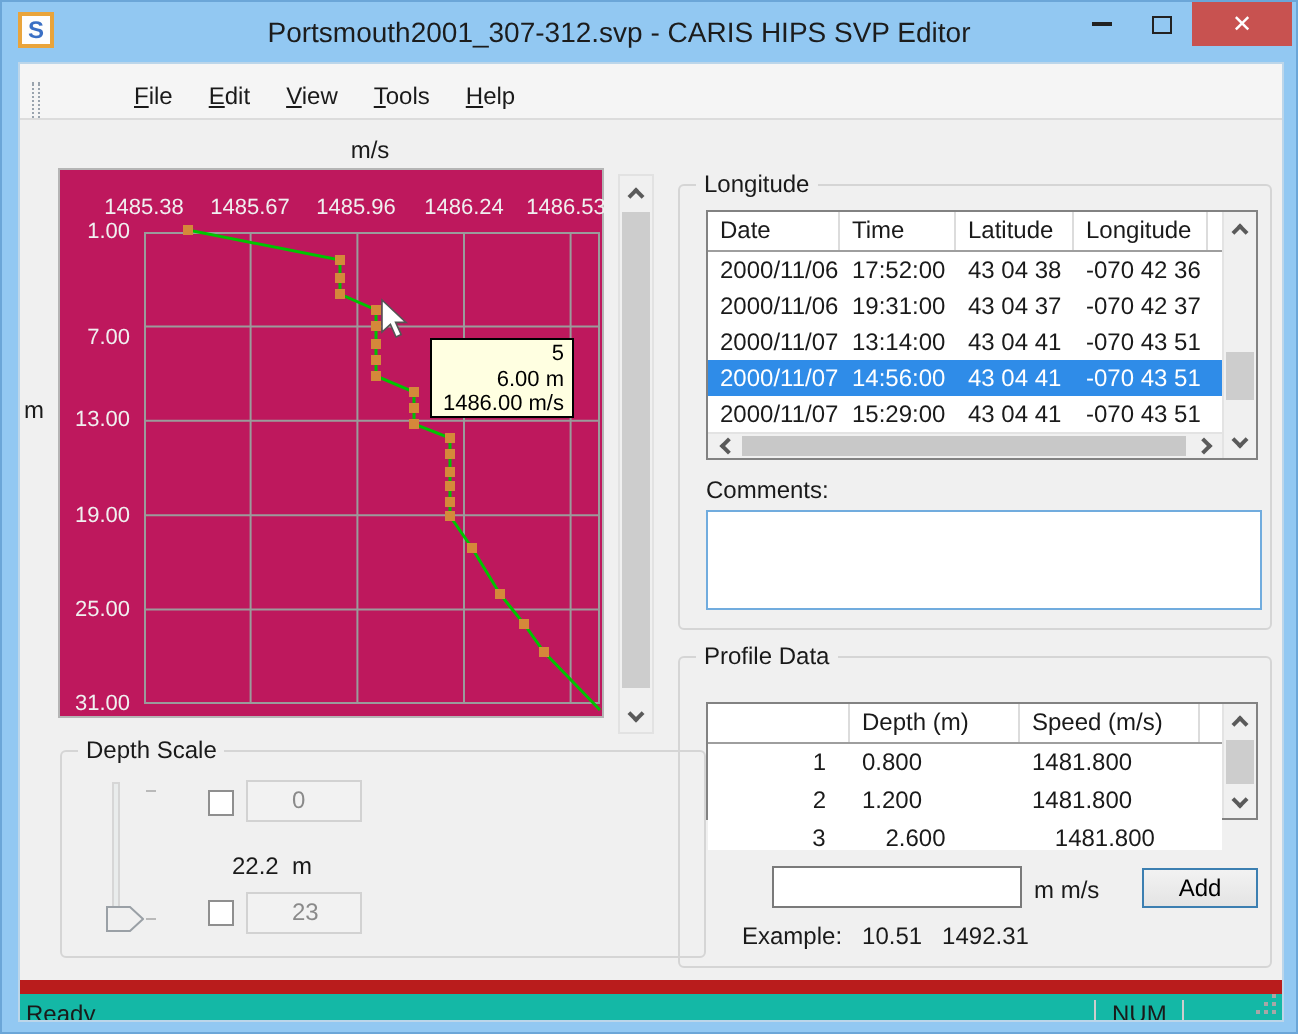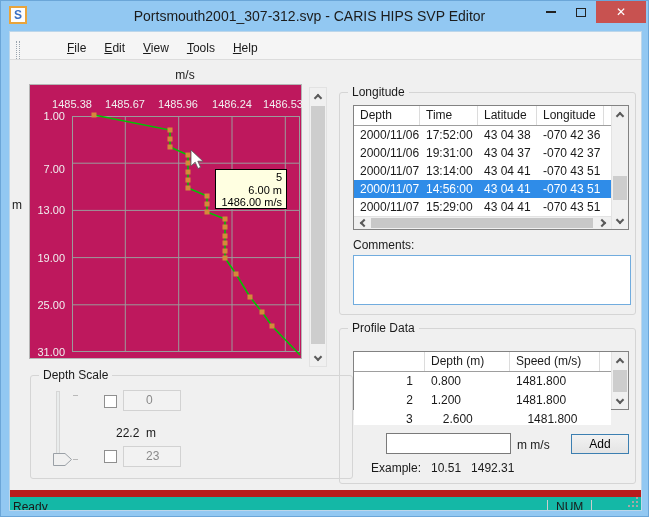--- a/index.html
+++ b/index.html
@@ -178,21 +178,21 @@
       <div class="ds-current">22.2  m</div>
       <div class="checkbox" style="left:73px;top:74px;"></div>
       <div class="dis-field" style="left:92px;top:70px;">23</div>
     </div>
 
     <div class="groupbox" style="left:329px;top:60px;width:297px;height:223px;">
       <span class="group-label">Longitude</span>
 
       <div class="datatable" style="left:13px;top:12px;width:276px;height:125px;">
         <div class="thead">
-            <div class="hcell" style="width: 66px;">Depth</div>
+            <div class="hcell" style="width: 66px;">Date</div>
             <div class="hcell" style="width: 58px;">Time</div>
             <div class="hcell" style="width: 59px;">Latitude</div>
             <div class="hcell" style="width: 67px;">Longitude</div>
             <div class="hcell" style="width: 7px; flex: 1 1 0%; border-right: none;"></div>
           </div>
         <div class="tbody" style="top:20px;height:90px;">
             <div class="trow">
               <div class="tcell" style="width: 66px;">2000/11/06</div>
               <div class="tcell" style="width: 58px;">17:52:00</div>
               <div class="tcell" style="width: 59px;">43 04 38</div>

